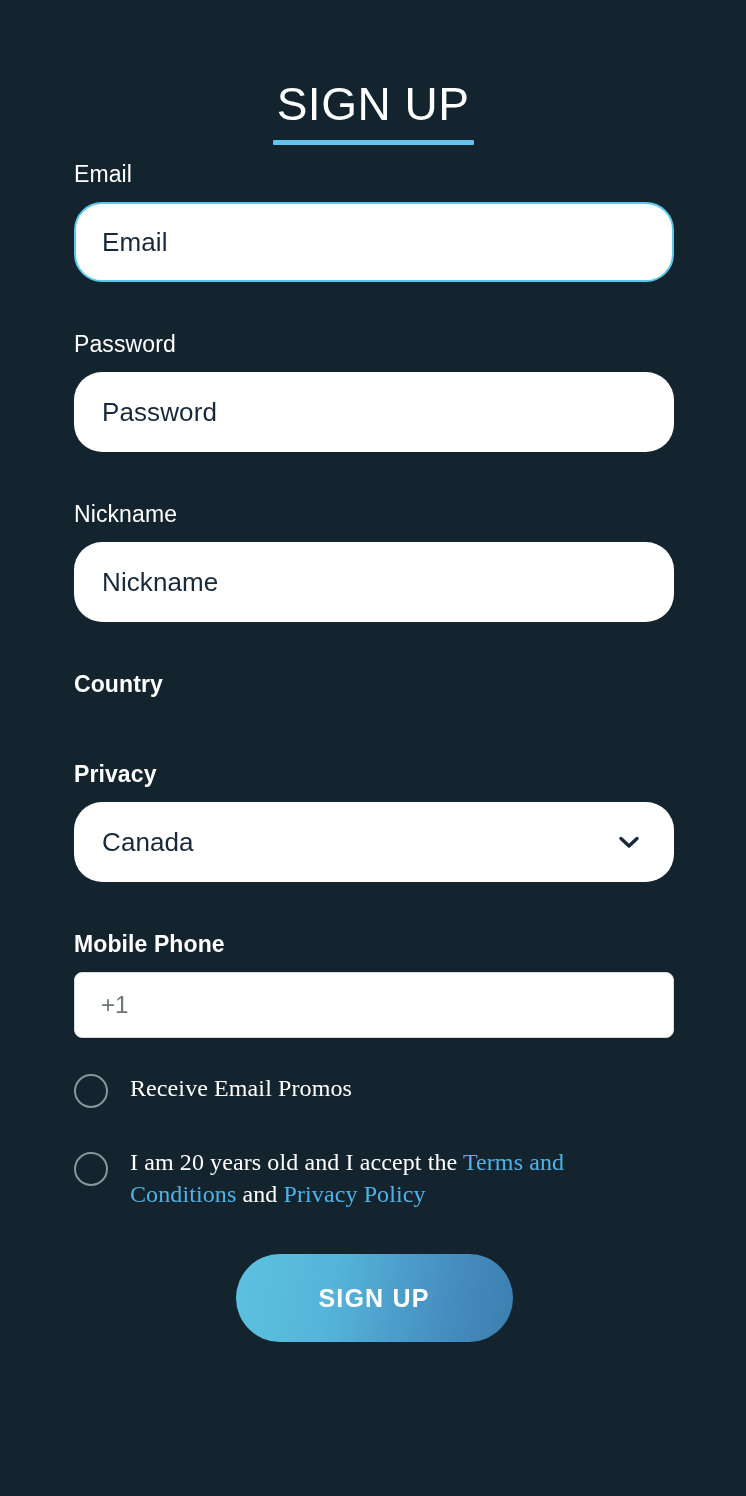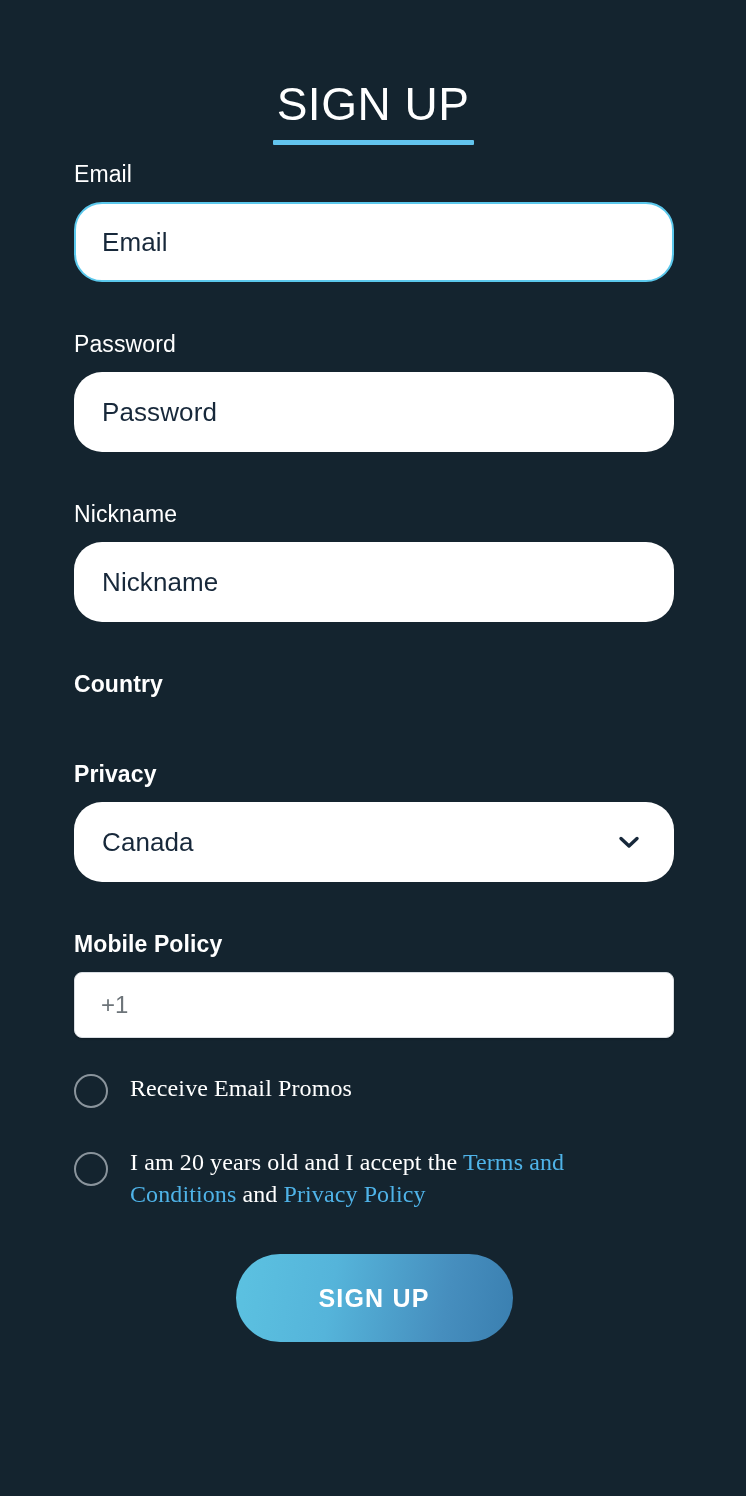--- a/index.html
+++ b/index.html
@@ -222,21 +222,21 @@
           <svg width="26" height="26" viewBox="0 0 26 26">
             <path d="M5 9.5 L13 17 L21 9.5" fill="none" stroke="#17283a" stroke-width="3.4" stroke-linecap="round" stroke-linejoin="round"></path>
           </svg>
         </span>
       </div>
     </div>
 
     <div class="gap-field"></div>
 
     <div class="field">
-      <div class="field-label bold">Mobile Policy</div>
+      <div class="field-label bold">Mobile Phone</div>
       <div class="gap-label-input"></div>
       <div class="input phone">
         <span class="input-text">+1</span>
       </div>
     </div>
 
     <div style="height:34px"></div>
 
     <div class="check-row">
       <span class="checkbox"></span>

